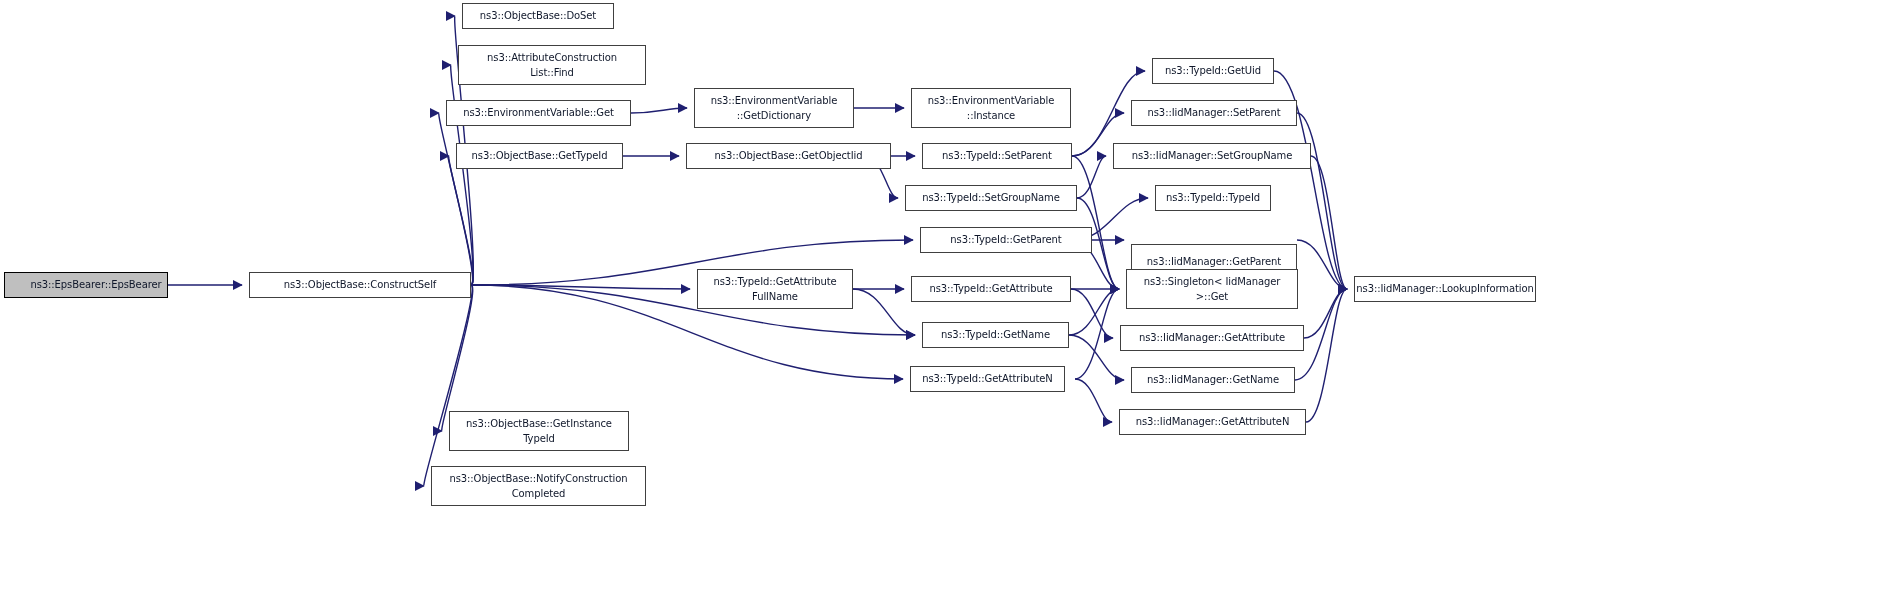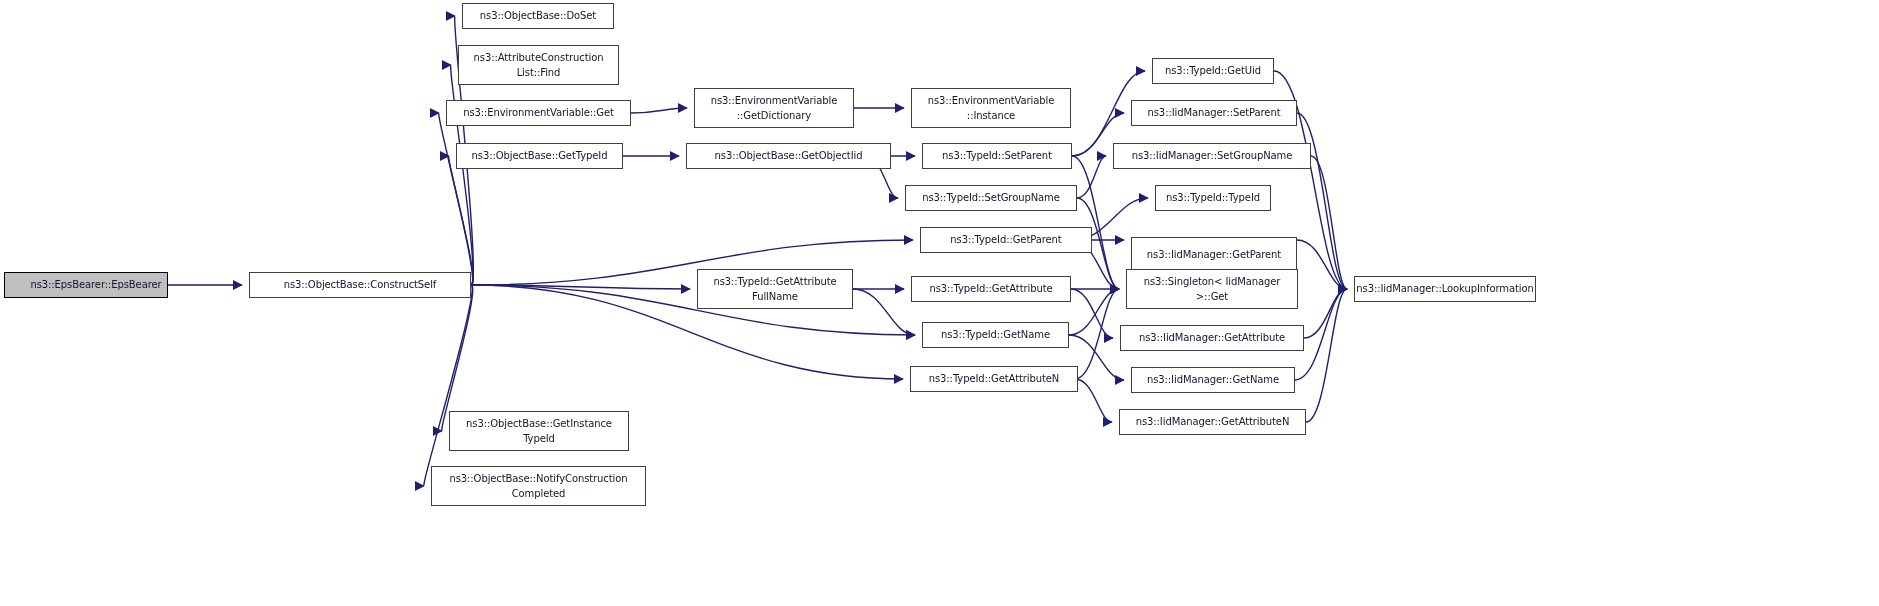--- a/index.html
+++ b/index.html
@@ -88,45 +88,45 @@
         <path d="M 1075 379 C 1094.8 379, 1099.2 422, 1112 422" marker-end="url(#arrow)" stroke="#1f1f70"></path>
         <path d="M 1297 240 C 1322.65 240, 1328.35 289, 1347 289" marker-end="url(#arrow)" stroke="#1f1f70"></path>
         <path d="M 1304 338 C 1326.5 338, 1331.5 289, 1347 289" marker-end="url(#arrow)" stroke="#1f1f70"></path>
         <path d="M 1295 380 C 1321.55 380, 1327.45 289, 1347 289" marker-end="url(#arrow)" stroke="#1f1f70"></path>
         <path d="M 1306 422 C 1327.6 422, 1332.4 289, 1347 289" marker-end="url(#arrow)" stroke="#1f1f70"></path>
       </g>
   </svg>
 <div class="node root" style="left: 4px; top: 272px; width: 164px; height: 26px; padding-left: 20px;"><span class="lbl">ns3::EpsBearer::EpsBearer</span></div>
     <div class="node" style="left: 249px; top: 272px; width: 222px; height: 26px;"><span class="lbl">ns3::ObjectBase::ConstructSelf</span></div>
     <div class="node" style="left: 462px; top: 3px; width: 152px; height: 26px;"><span class="lbl">ns3::ObjectBase::DoSet</span></div>
-    <div class="node" style="left: 458px; top: 45px; width: 161px; height: 40px;"><span class="lbl">ns3::AttributeConstruction
+    <div class="node" style="left: 458px; top: 45px; width: 188px; height: 40px;"><span class="lbl">ns3::AttributeConstruction
 List::Find</span></div>
     <div class="node" style="left: 446px; top: 100px; width: 185px; height: 26px;"><span class="lbl">ns3::EnvironmentVariable::Get</span></div>
     <div class="node" style="left: 456px; top: 143px; width: 167px; height: 26px;"><span class="lbl">ns3::ObjectBase::GetTypeId</span></div>
     <div class="node" style="left: 697px; top: 269px; width: 156px; height: 40px;"><span class="lbl">ns3::TypeId::GetAttribute
 FullName</span></div>
     <div class="node" style="left: 449px; top: 411px; width: 180px; height: 40px;"><span class="lbl">ns3::ObjectBase::GetInstance
 TypeId</span></div>
     <div class="node" style="left: 431px; top: 466px; width: 215px; height: 40px;"><span class="lbl">ns3::ObjectBase::NotifyConstruction
 Completed</span></div>
     <div class="node" style="left: 694px; top: 88px; width: 160px; height: 40px;"><span class="lbl">ns3::EnvironmentVariable
 ::GetDictionary</span></div>
     <div class="node" style="left: 686px; top: 143px; width: 205px; height: 26px;"><span class="lbl">ns3::ObjectBase::GetObjectIid</span></div>
     <div class="node" style="left: 911px; top: 88px; width: 160px; height: 40px;"><span class="lbl">ns3::EnvironmentVariable
 ::Instance</span></div>
     <div class="node" style="left: 922px; top: 143px; width: 150px; height: 26px;"><span class="lbl">ns3::TypeId::SetParent</span></div>
     <div class="node" style="left: 905px; top: 185px; width: 172px; height: 26px;"><span class="lbl">ns3::TypeId::SetGroupName</span></div>
     <div class="node" style="left: 920px; top: 227px; width: 172px; height: 26px;"><span class="lbl">ns3::TypeId::GetParent</span></div>
     <div class="node" style="left: 911px; top: 276px; width: 160px; height: 26px;"><span class="lbl">ns3::TypeId::GetAttribute</span></div>
     <div class="node" style="left: 922px; top: 322px; width: 147px; height: 26px;"><span class="lbl">ns3::TypeId::GetName</span></div>
-    <div class="node" style="left: 910px; top: 366px; width: 168px; height: 26px;"><span class="lbl">ns3::TypeId::GetAttributeN</span></div>
+    <div class="node" style="left: 910px; top: 366px; width: 155px; height: 26px;"><span class="lbl">ns3::TypeId::GetAttributeN</span></div>
     <div class="node" style="left: 1152px; top: 58px; width: 122px; height: 26px;"><span class="lbl">ns3::TypeId::GetUid</span></div>
     <div class="node" style="left: 1131px; top: 100px; width: 166px; height: 26px;"><span class="lbl">ns3::IidManager::SetParent</span></div>
     <div class="node" style="left: 1113px; top: 143px; width: 198px; height: 26px;"><span class="lbl">ns3::IidManager::SetGroupName</span></div>
     <div class="node" style="left: 1155px; top: 185px; width: 116px; height: 26px;"><span class="lbl">ns3::TypeId::TypeId</span></div>
-    <div class="node" style="left: 1131px; top: 237px; width: 166px; height: 36px;"><span class="lbl">ns3::IidManager::GetParent</span></div>
+    <div class="node" style="left: 1131px; top: 244px; width: 166px; height: 36px;"><span class="lbl">ns3::IidManager::GetParent</span></div>
     <div class="node" style="left: 1126px; top: 269px; width: 172px; height: 40px;"><span class="lbl">ns3::Singleton&lt; IidManager
 &gt;::Get</span></div>
     <div class="node" style="left: 1120px; top: 325px; width: 184px; height: 26px;"><span class="lbl">ns3::IidManager::GetAttribute</span></div>
     <div class="node" style="left: 1131px; top: 367px; width: 164px; height: 26px;"><span class="lbl">ns3::IidManager::GetName</span></div>
     <div class="node" style="left: 1119px; top: 409px; width: 187px; height: 26px;"><span class="lbl">ns3::IidManager::GetAttributeN</span></div>
     <div class="node" style="left: 1354px; top: 276px; width: 182px; height: 26px;"><span class="lbl">ns3::IidManager::LookupInformation</span></div>
   </div>
 
 </body></html>

